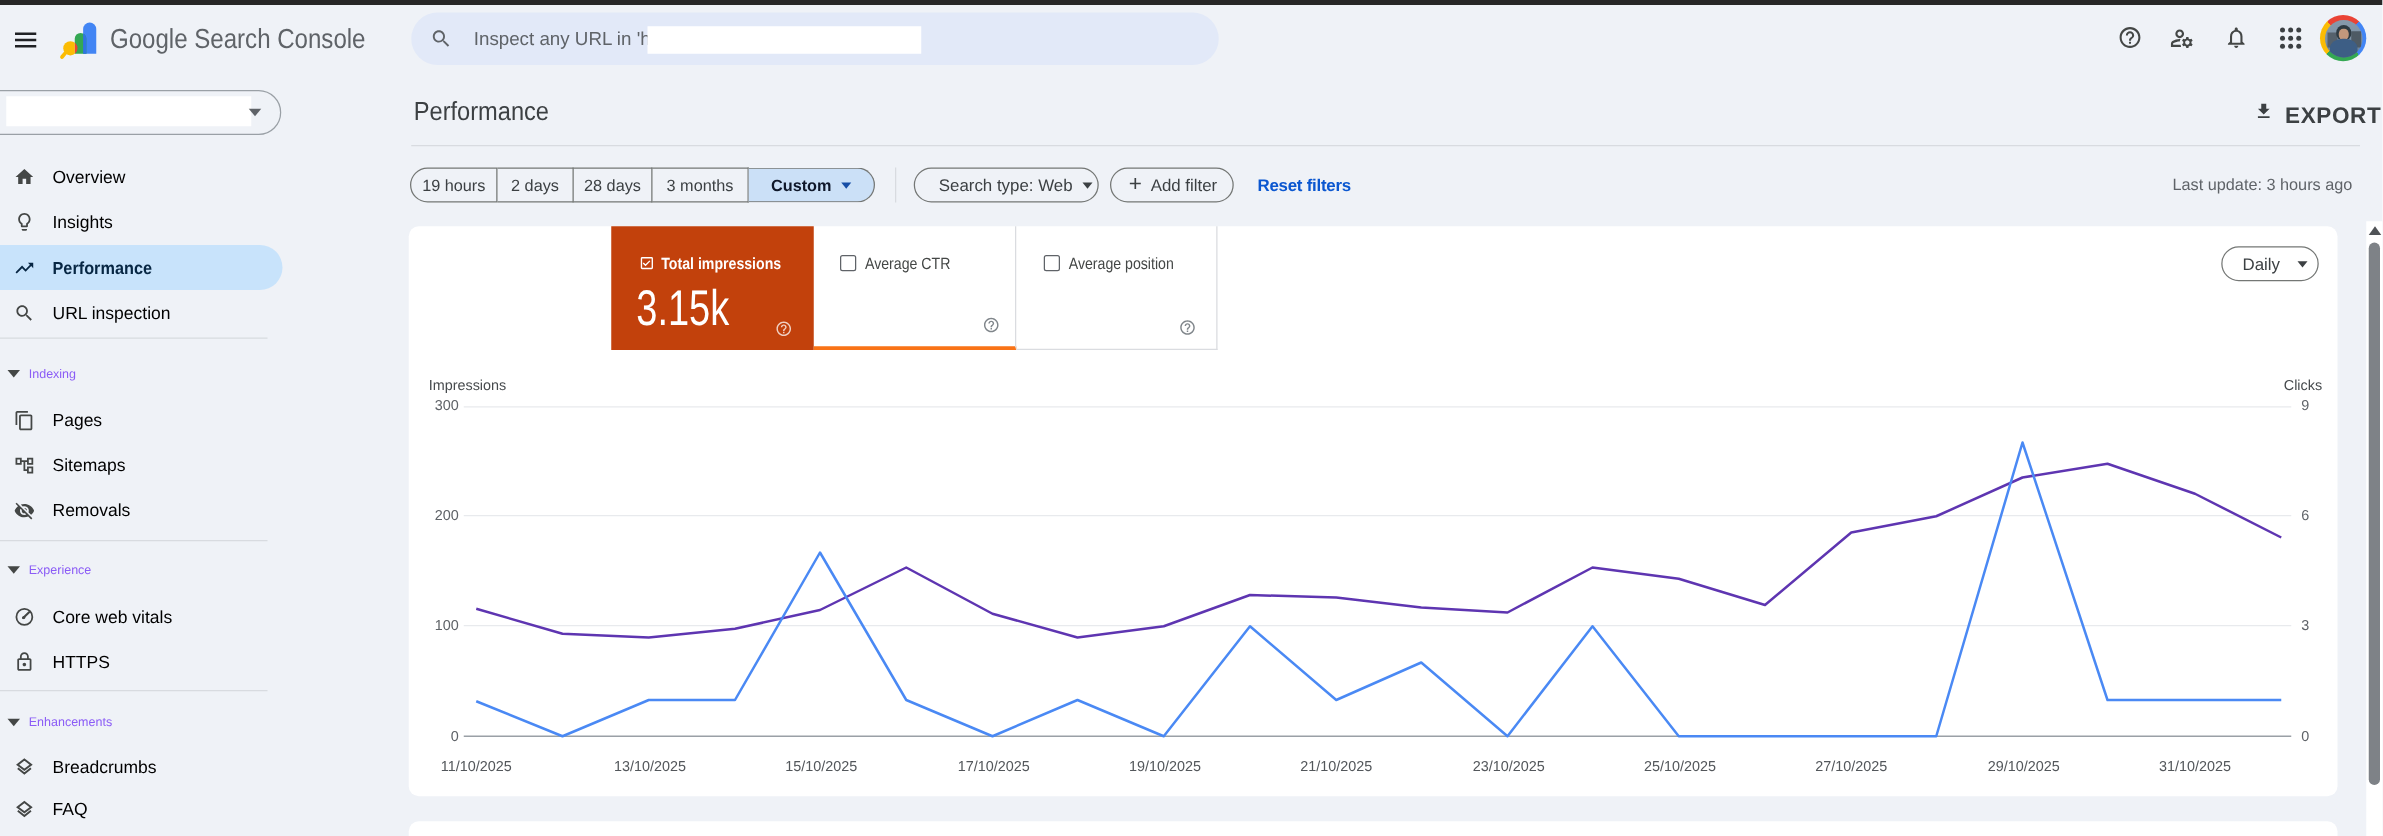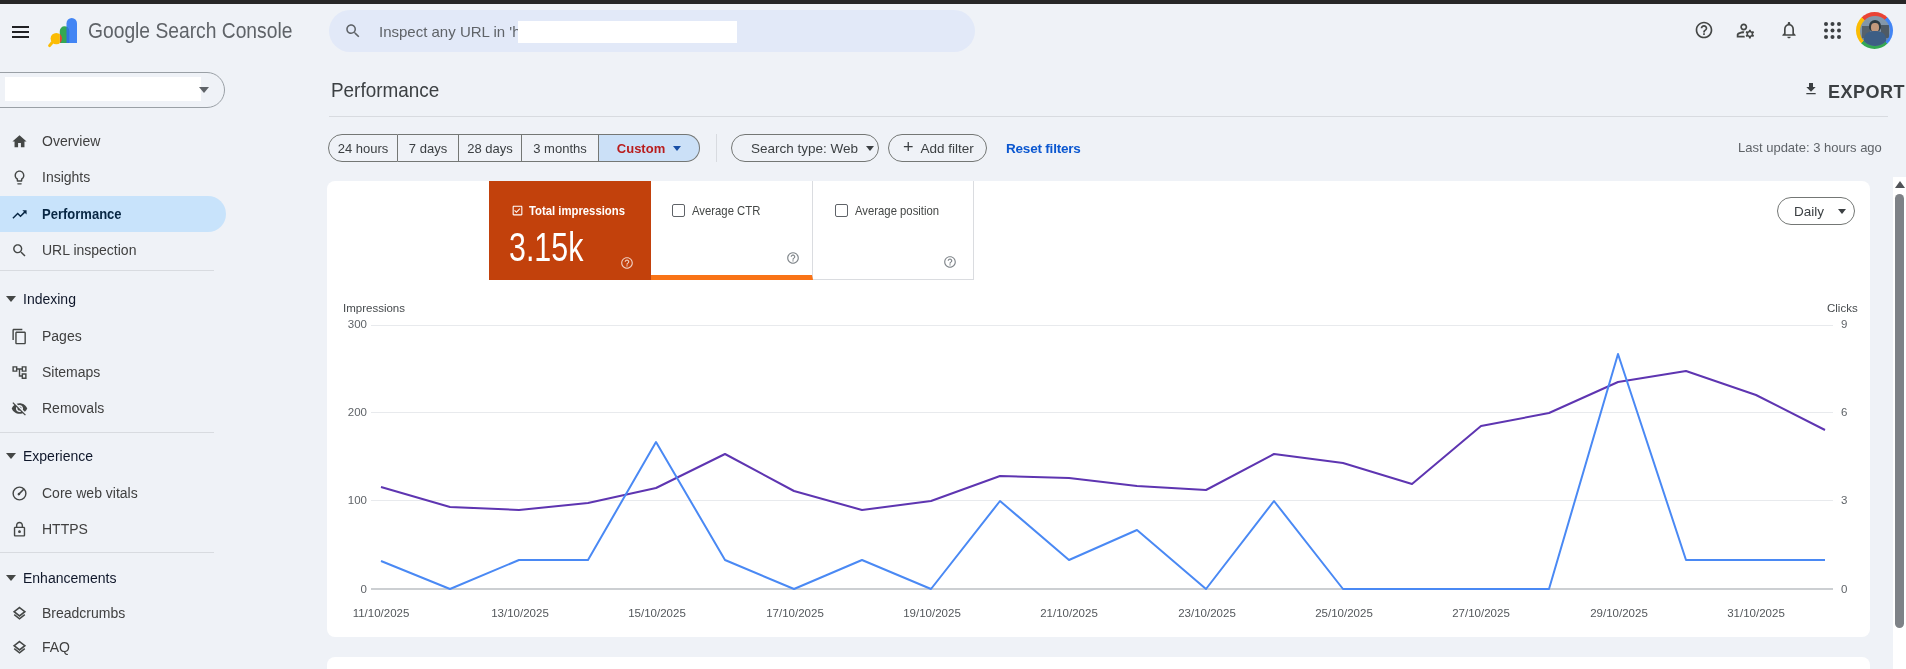--- a/index.html
+++ b/index.html
@@ -10,53 +10,53 @@
 
 #hamburger div { position:absolute; left:0; width:17px; height:1.8px; background:#202124; }
 #logotext { position:absolute; left:88px; top:18px; font-size:22px; color:#5f6368; white-space:nowrap; transform:scaleX(0.875); transform-origin:left top; }
 #searchpill { position:absolute; left:329px; top:10px; width:646px; height:42px; border-radius:21px; background:#e2e9f8; }
 #searchtext { position:absolute; left:379px; top:23px; font-size:15px; color:#5f6368; white-space:nowrap; }
 #searchredact { position:absolute; left:518px; top:21px; width:219px; height:22px; background:#ffffff; }
 
 #proppill { position:absolute; left:-20px; top:72px; width:245px; height:36px; border:1px solid #9aa0a6; border-radius:18px; }
 #propredact { position:absolute; left:5px; top:77px; width:196px; height:24px; background:#ffffff; }
 #proparrow { position:absolute; left:199px; top:87px; width:0; height:0; border-left:5px solid transparent; border-right:5px solid transparent; border-top:6px solid #5f6368; }
-.navitem { position:absolute; left:0; height:36px; width:226px; display:flex; align-items:center; color:#404040; font-size:14px; }
+.navitem { position:absolute; left:0; height:36px; width:226px; display:flex; align-items:center; color:#000000; font-size:14px; }
 .navitem svg { position:absolute; left:11px; width:17px; height:17px; }
 .navitem span { position:absolute; left:42px; }
 .navsel { background:#c8e3fb; border-radius:0 18px 18px 0; font-weight:bold; color:#072643; }
 .navsel span { transform:scaleX(0.93); transform-origin:left center; }
-.sect { position:absolute; left:0; height:30px; width:226px; display:flex; align-items:center; color:#0f172a; font-size:14px; }
+.sect { position:absolute; left:0; height:30px; width:226px; display:flex; align-items:center; color:#8b5cf6; font-size:10px; }
 .sect span { position:absolute; left:23px; }
 .sect i { position:absolute; left:6px; top:12px; width:0; height:0; border-left:5px solid transparent; border-right:5px solid transparent; border-top:6px solid #444746; }
 .sdivider { position:absolute; left:0; width:214px; height:1px; background:#d8dbe0; }
 
 #ptitle { position:absolute; left:331px; top:78px; font-size:21px; color:#3c4043; transform:scaleX(0.9); transform-origin:left top; }
 #exportbtn { position:absolute; left:1828px; top:82px; font-size:18px; font-weight:bold; color:#3c4043; letter-spacing:0.5px; }
 #maindivider { position:absolute; left:329px; top:116px; width:1559px; height:1px; background:#d8dbe0; }
 
 .segwrap { position:absolute; left:328px; top:134px; height:28px; display:flex; }
 .seg { height:28px; border:1px solid #747775; border-left:none; font-size:13px; color:#3c4043; display:flex; align-items:center; justify-content:center; }
 .seg:first-child { border-left:1px solid #747775; border-radius:14px 0 0 14px; }
-.seglast { border-radius:0 14px 14px 0; background:#cbe0f7; color:#b91c1c; font-weight:bold; }
+.seglast { border-radius:0 14px 14px 0; background:#cbe0f7; color:#0f172a; font-weight:bold; }
 .vsep { position:absolute; left:716px; top:134px; width:1px; height:28px; background:#d8dbe0; }
 .pillbtn { position:absolute; top:134px; height:28px; border:1px solid #747775; border-radius:14px; font-size:13.5px; color:#3c4043; display:flex; align-items:center; background:transparent; }
 #resetfilters { position:absolute; left:1006px; top:141px; font-size:13.5px; color:#0b57d0; font-weight:bold; letter-spacing:-0.2px; }
 #lastupdate { position:absolute; left:1738px; top:140px; font-size:13px; color:#5f6368; }
 .darr { display:inline-block; width:0; height:0; border-left:4.5px solid transparent; border-right:4.5px solid transparent; border-top:5.5px solid #3c4043; margin-left:8px; }
 
 #chartcard { position:absolute; left:327px; top:181px; width:1543px; height:456px; background:#ffffff; border-radius:8px; }
 #bottomcard { position:absolute; left:327px; top:657px; width:1543px; height:20px; background:#ffffff; border-radius:8px 8px 0 0; }
 .mcard { position:absolute; top:0; height:99px; }
 .mcard .cb { position:absolute; top:23px; width:13px; height:13px; }
 .mcard .lbl { position:absolute; top:22px; font-size:13px; white-space:nowrap; transform:scaleX(0.87); transform-origin:left top; }
 .mcard .help { position:absolute; bottom:10px; }
 #card1 { left:0; width:161.5px; background:#4484f3; border-radius:8px 0 0 0; }
 #card2 { left:161.5px; width:162px; background:#c2410c; }
-#card3 { left:323.5px; width:162px; border-right:1px solid #dadce0; border-bottom:5px solid #f97316; }
+#card3 { left:323.5px; width:162px; border-right:1px solid #dadce0; border-bottom:3px solid #f97316; }
 #card4 { left:485.5px; width:161.5px; border-right:1px solid #dadce0; border-bottom:1px solid #dadce0; }
 #clicksredact { position:absolute; left:15px; top:46px; width:60px; height:30px; background:#84c6f9; }
 #bignum { position:absolute; left:20px; top:44px; font-size:40px; color:#ffffff; transform:scaleX(0.76); transform-origin:left top; }
 #dailybtn { position:absolute; left:1450px; top:16px; width:78px; height:28px; border:1px solid #747775; border-radius:14px; font-size:13.5px; color:#3c4043; display:flex; align-items:center; padding-left:16px; }
 
 #sbtrack { position:absolute; left:1893px; top:177px; width:13px; height:492px; background:#ffffff; }
 #sbthumb { position:absolute; left:1894.5px; top:193.5px; width:9px; height:434px; background:#7e8287; border-radius:4.5px; }
 #sbarrow { position:absolute; left:1895px; top:181px; width:0; height:0; border-left:5px solid transparent; border-right:5px solid transparent; border-bottom:7px solid #505357; }
 </style>
 </head>
@@ -222,22 +222,22 @@
 </div>
 
 <div id="ptitle">Performance</div>
 <svg class="abs" style="left:1803px;top:81px;" width="16" height="16" viewBox="0 0 24 24" fill="#3c4043">
   <path d="M5 20h14v-2H5v2zM19 9h-4V3H9v6H5l7 7 7-7z"></path>
 </svg>
 <div id="exportbtn">EXPORT</div>
 <div id="maindivider"></div>
 
 <div class="segwrap">
-  <div class="seg" style="width:70px;">24 hours</div>
-  <div class="seg" style="width:61px;">7 days</div>
+  <div class="seg" style="width:70px;">19 hours</div>
+  <div class="seg" style="width:61px;">2 days</div>
   <div class="seg" style="width:63px;">28 days</div>
   <div class="seg" style="width:77px;">3 months</div>
   <div class="seg seglast" style="width:101px;">Custom<i class="darr" style="border-top-color:#174ea6;"></i></div>
 </div>
 <div class="vsep"></div>
 <div class="pillbtn" style="left:731px;width:148px;padding-left:19px;">Search type: Web<i class="darr"></i></div>
 <div class="pillbtn" style="left:888px;width:99px;padding-left:14px;"><span style="font-size:18px;font-weight:400;margin-right:7px;margin-top:-2px;">+</span>Add filter</div>
 <div id="resetfilters">Reset filters</div>
 <div id="lastupdate">Last update: 3 hours ago</div>
 

